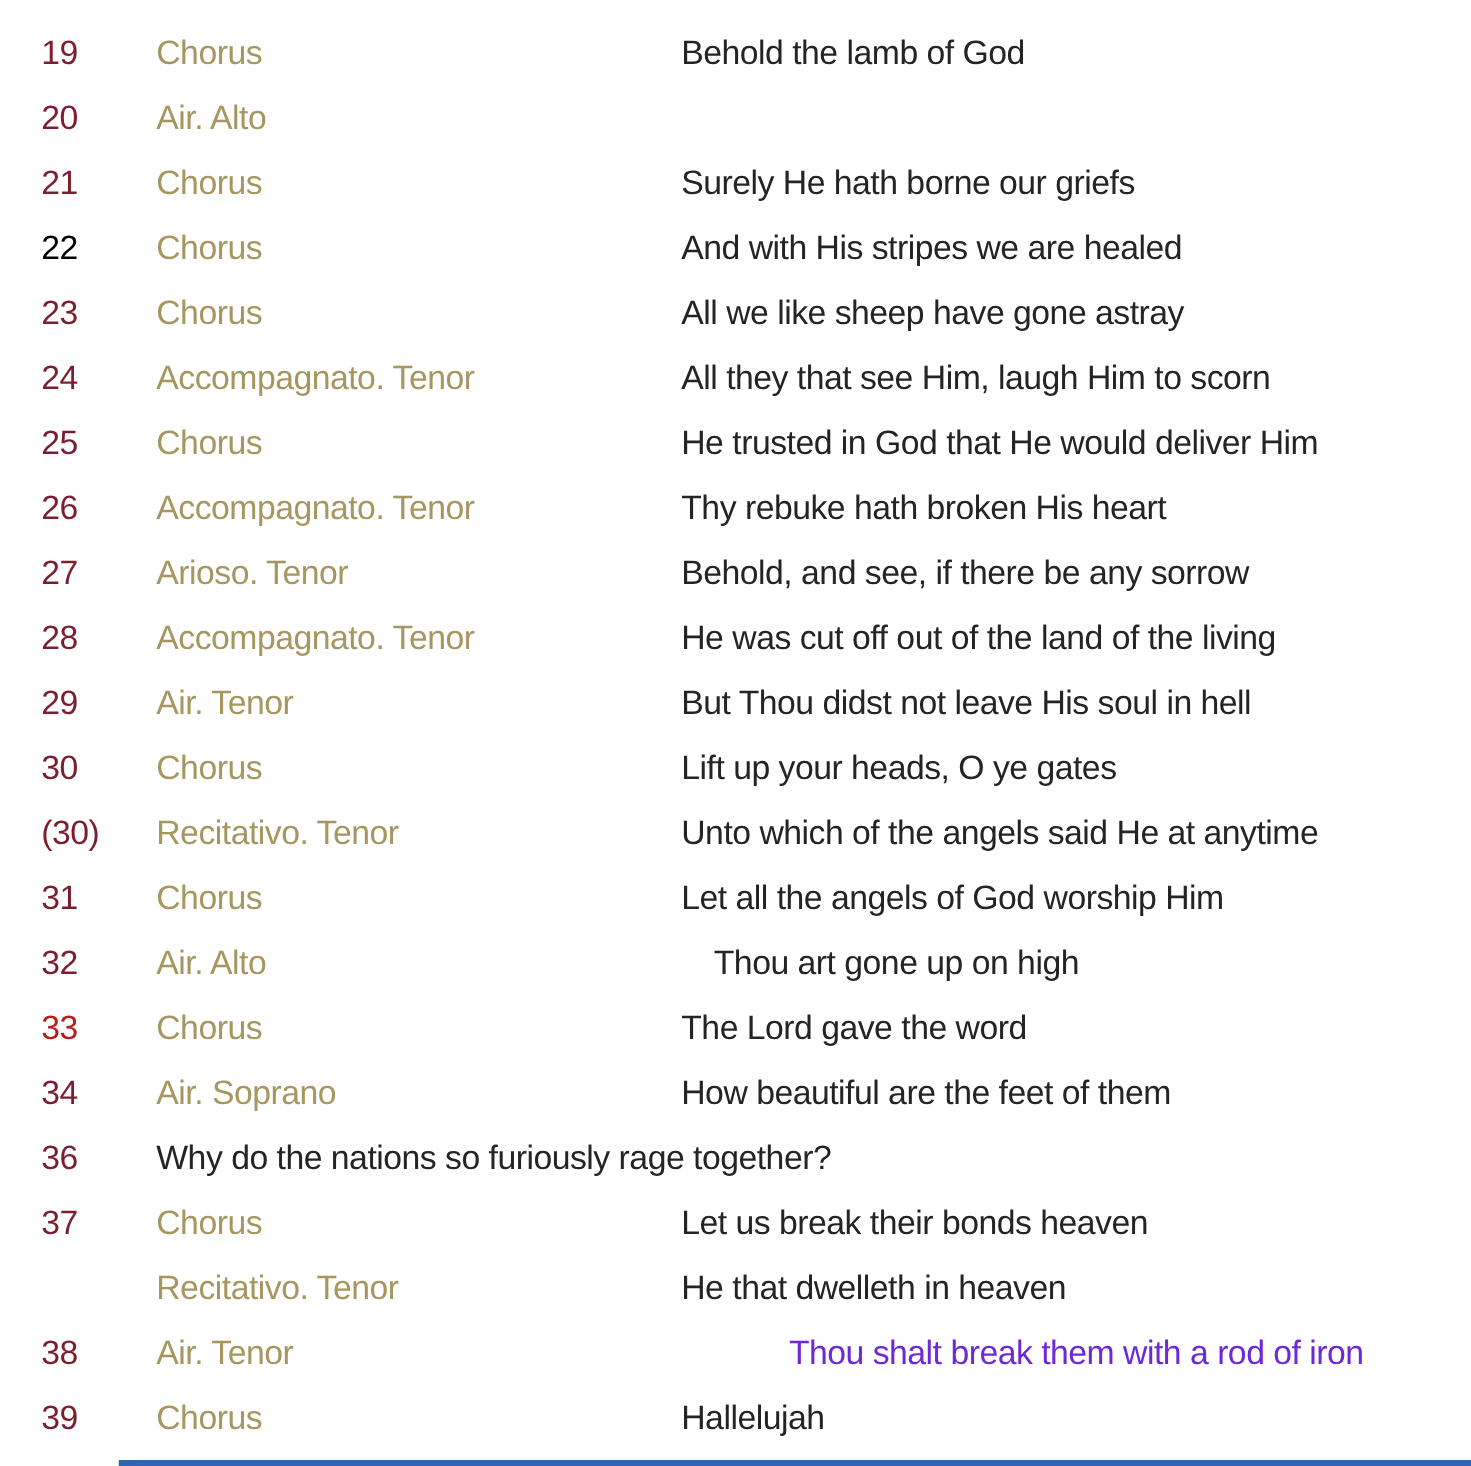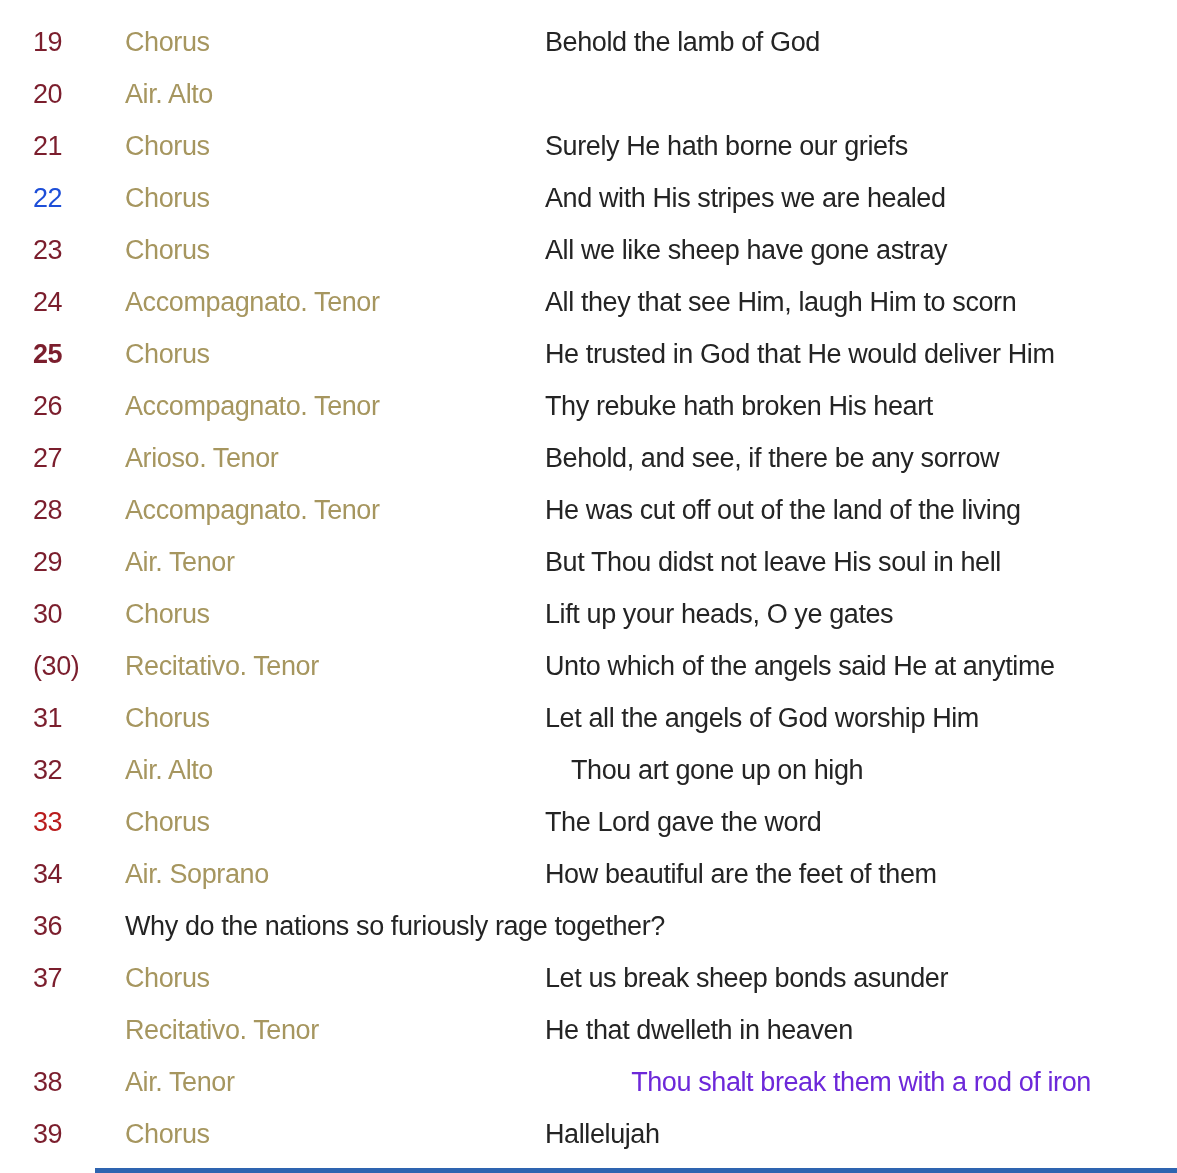--- a/index.html
+++ b/index.html
@@ -56,39 +56,39 @@
     <span class="type" style="color: rgb(166, 150, 95);">Air. Alto</span>
   </div>
 
   <div class="row">
     <span class="num" style="color: rgb(123, 30, 45);">21</span>
     <span class="type" style="color: rgb(166, 150, 95);">Chorus</span>
     <span class="title" style="color: rgb(36, 36, 36);">Surely He hath borne our griefs</span>
   </div>
 
   <div class="row">
-    <span class="num" style="color: #1d4ed8;">22</span>
+    <span class="num" style="color: #000000;">22</span>
     <span class="type" style="color: rgb(166, 150, 95);">Chorus</span>
     <span class="title" style="color: rgb(36, 36, 36);">And with His stripes we are healed</span>
   </div>
 
   <div class="row">
     <span class="num" style="color: rgb(123, 30, 45);">23</span>
     <span class="type" style="color: rgb(166, 150, 95);">Chorus</span>
     <span class="title" style="color: rgb(36, 36, 36);">All we like sheep have gone astray</span>
   </div>
 
   <div class="row">
     <span class="num" style="color: rgb(123, 30, 45);">24</span>
     <span class="type" style="color: rgb(166, 150, 95);">Accompagnato. Tenor</span>
     <span class="title" style="color: rgb(36, 36, 36);">All they that see Him, laugh Him to scorn</span>
   </div>
 
   <div class="row">
-    <span class="num" style="color: rgb(123, 30, 45); font-weight: bold;">25</span>
+    <span class="num" style="color: rgb(123, 30, 45);">25</span>
     <span class="type" style="color: rgb(166, 150, 95);">Chorus</span>
     <span class="title" style="color: rgb(36, 36, 36);">He trusted in God that He would deliver Him</span>
   </div>
 
   <div class="row">
     <span class="num" style="color: rgb(123, 30, 45);">26</span>
     <span class="type" style="color: rgb(166, 150, 95);">Accompagnato. Tenor</span>
     <span class="title" style="color: rgb(36, 36, 36);">Thy rebuke hath broken His heart</span>
   </div>
 
@@ -147,21 +147,21 @@
   </div>
 
   <div class="row">
     <span class="num" style="color: rgb(123, 30, 45);">36</span>
     <span class="title" style="color: rgb(36, 36, 36);">Why do the nations so furiously rage together?</span>
   </div>
 
   <div class="row">
     <span class="num" style="color: rgb(123, 30, 45);">37</span>
     <span class="type" style="color: rgb(166, 150, 95);">Chorus</span>
-    <span class="title" style="color: rgb(36, 36, 36);">Let us break sheep bonds asunder</span>
+    <span class="title" style="color: rgb(36, 36, 36);">Let us break their bonds heaven</span>
   </div>
 
   <div class="row">
     <span class="num" style="color: rgb(123, 30, 45);"></span>
     <span class="type" style="color: rgb(166, 150, 95);">Recitativo. Tenor</span>
     <span class="title" style="color: rgb(36, 36, 36);">He that dwelleth in heaven</span>
   </div>
 
   <div class="row">
     <span class="num" style="color: rgb(123, 30, 45);">38</span>

